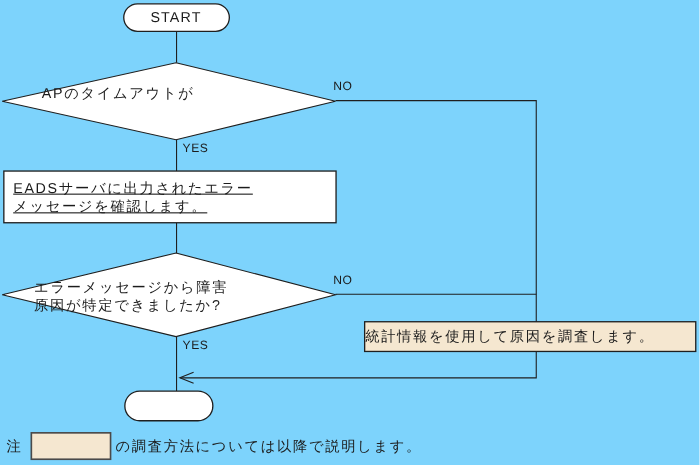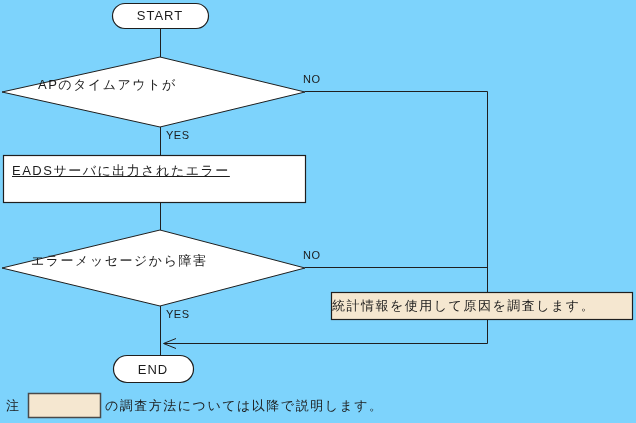--- a/index.html
+++ b/index.html
@@ -87,29 +87,30 @@
 
   <div class="lbl shape-text" style="left:38px; top:76px; width:240px;">
     <div>APのタイムアウトが</div>
   </div>
 
   <div class="lbl branch-text" style="left:303px; top:73px;">NO</div>
   <div class="lbl branch-text" style="left:166px; top:129px;">YES</div>
 
   <div class="lbl shape-text" style="left:12px; top:162px; width:301px;text-decoration:underline;">
     <div>EADSサーバに出力されたエラー</div>
+    <div>メッセージを確認します。</div>
   </div>
 
   <div class="lbl shape-text" style="left:31px; top:252px; width:240px;">
     <div>エラーメッセージから障害</div>
+    <div>原因が特定できましたか?</div>
   </div>
 
   <div class="lbl branch-text" style="left:303px; top:249px;">NO</div>
   <div class="lbl branch-text" style="left:166px; top:308px;">YES</div>
 
   <div class="lbl shape-text" style="left:332px; top:292px; width:300px; line-height:27px;">統計情報を使用して原因を調査します。</div>
 
-  <div class="lbl terminator-text" style="left:113px; top:362px; width:80px;">END</div>
 
   <div class="lbl note-text" style="left:6px; top:397px;">注</div>
   <div class="lbl note-text" style="left:105px; top:397px;">の調査方法については以降で説明します。</div>
 
 </div>
 
 </body></html>

